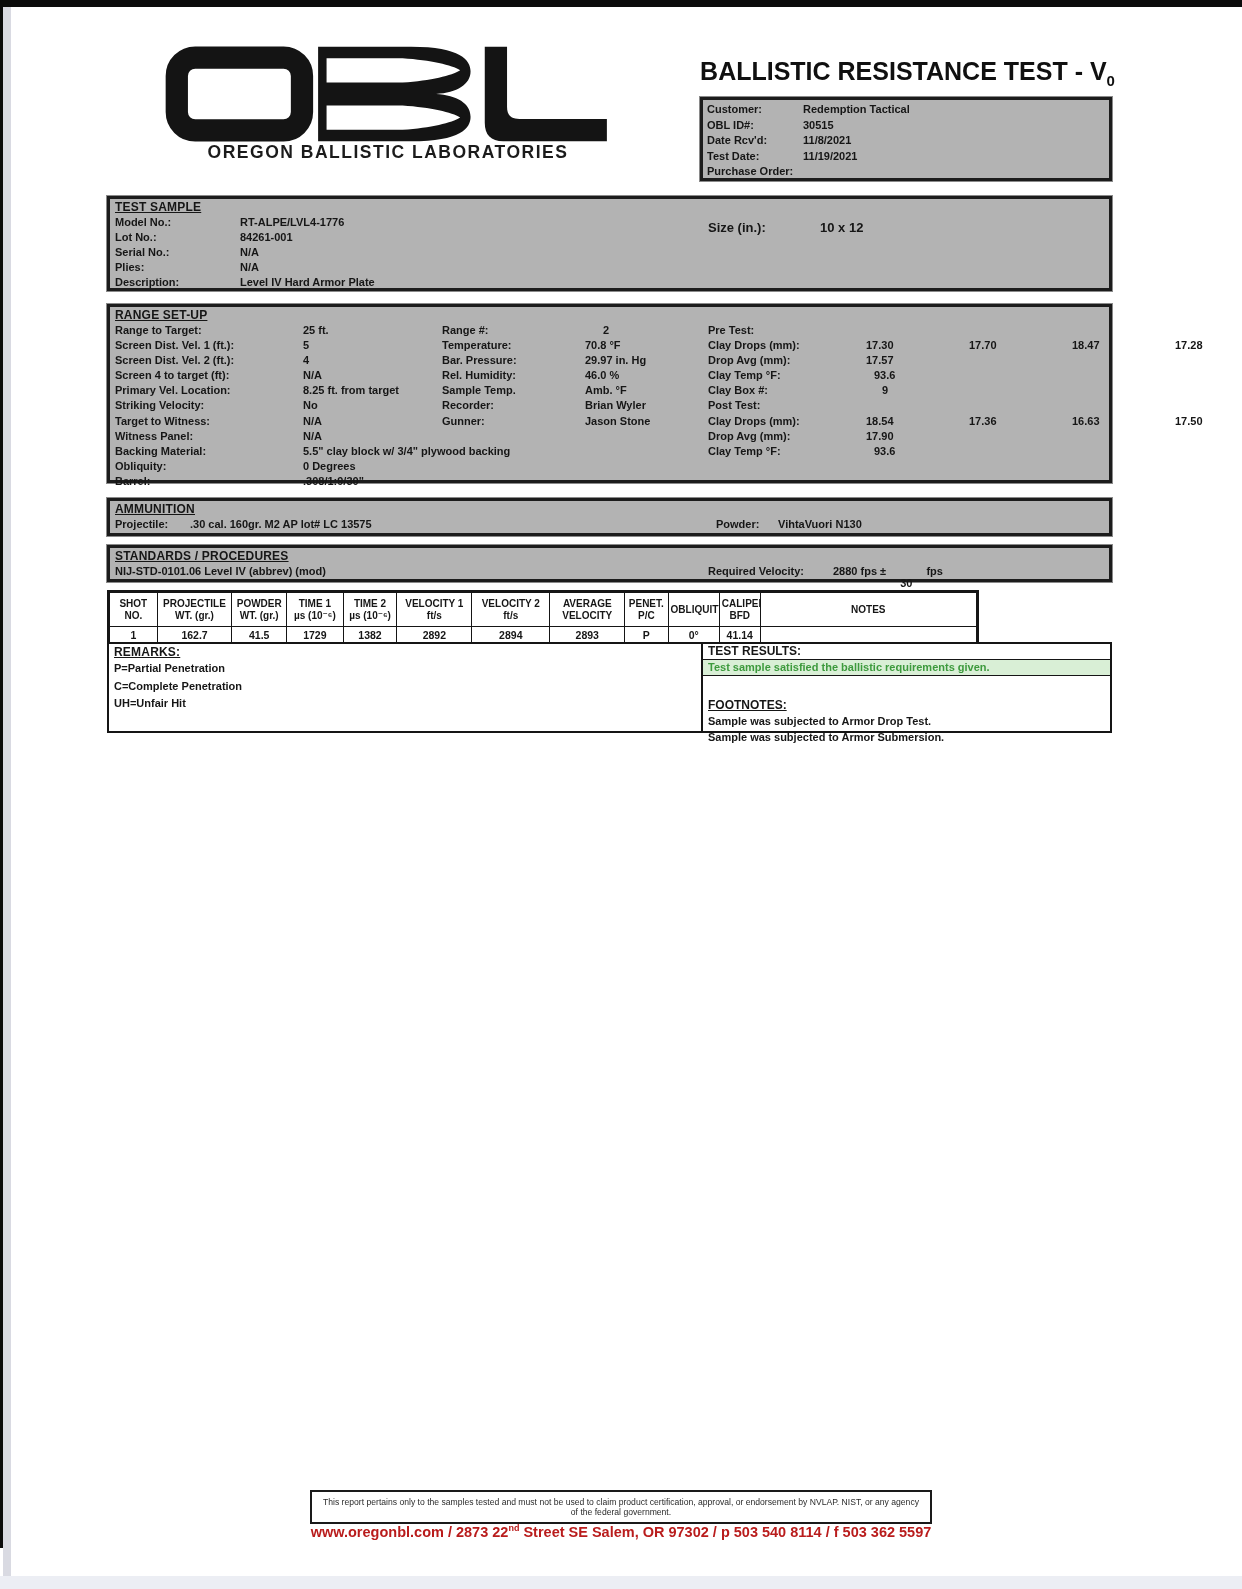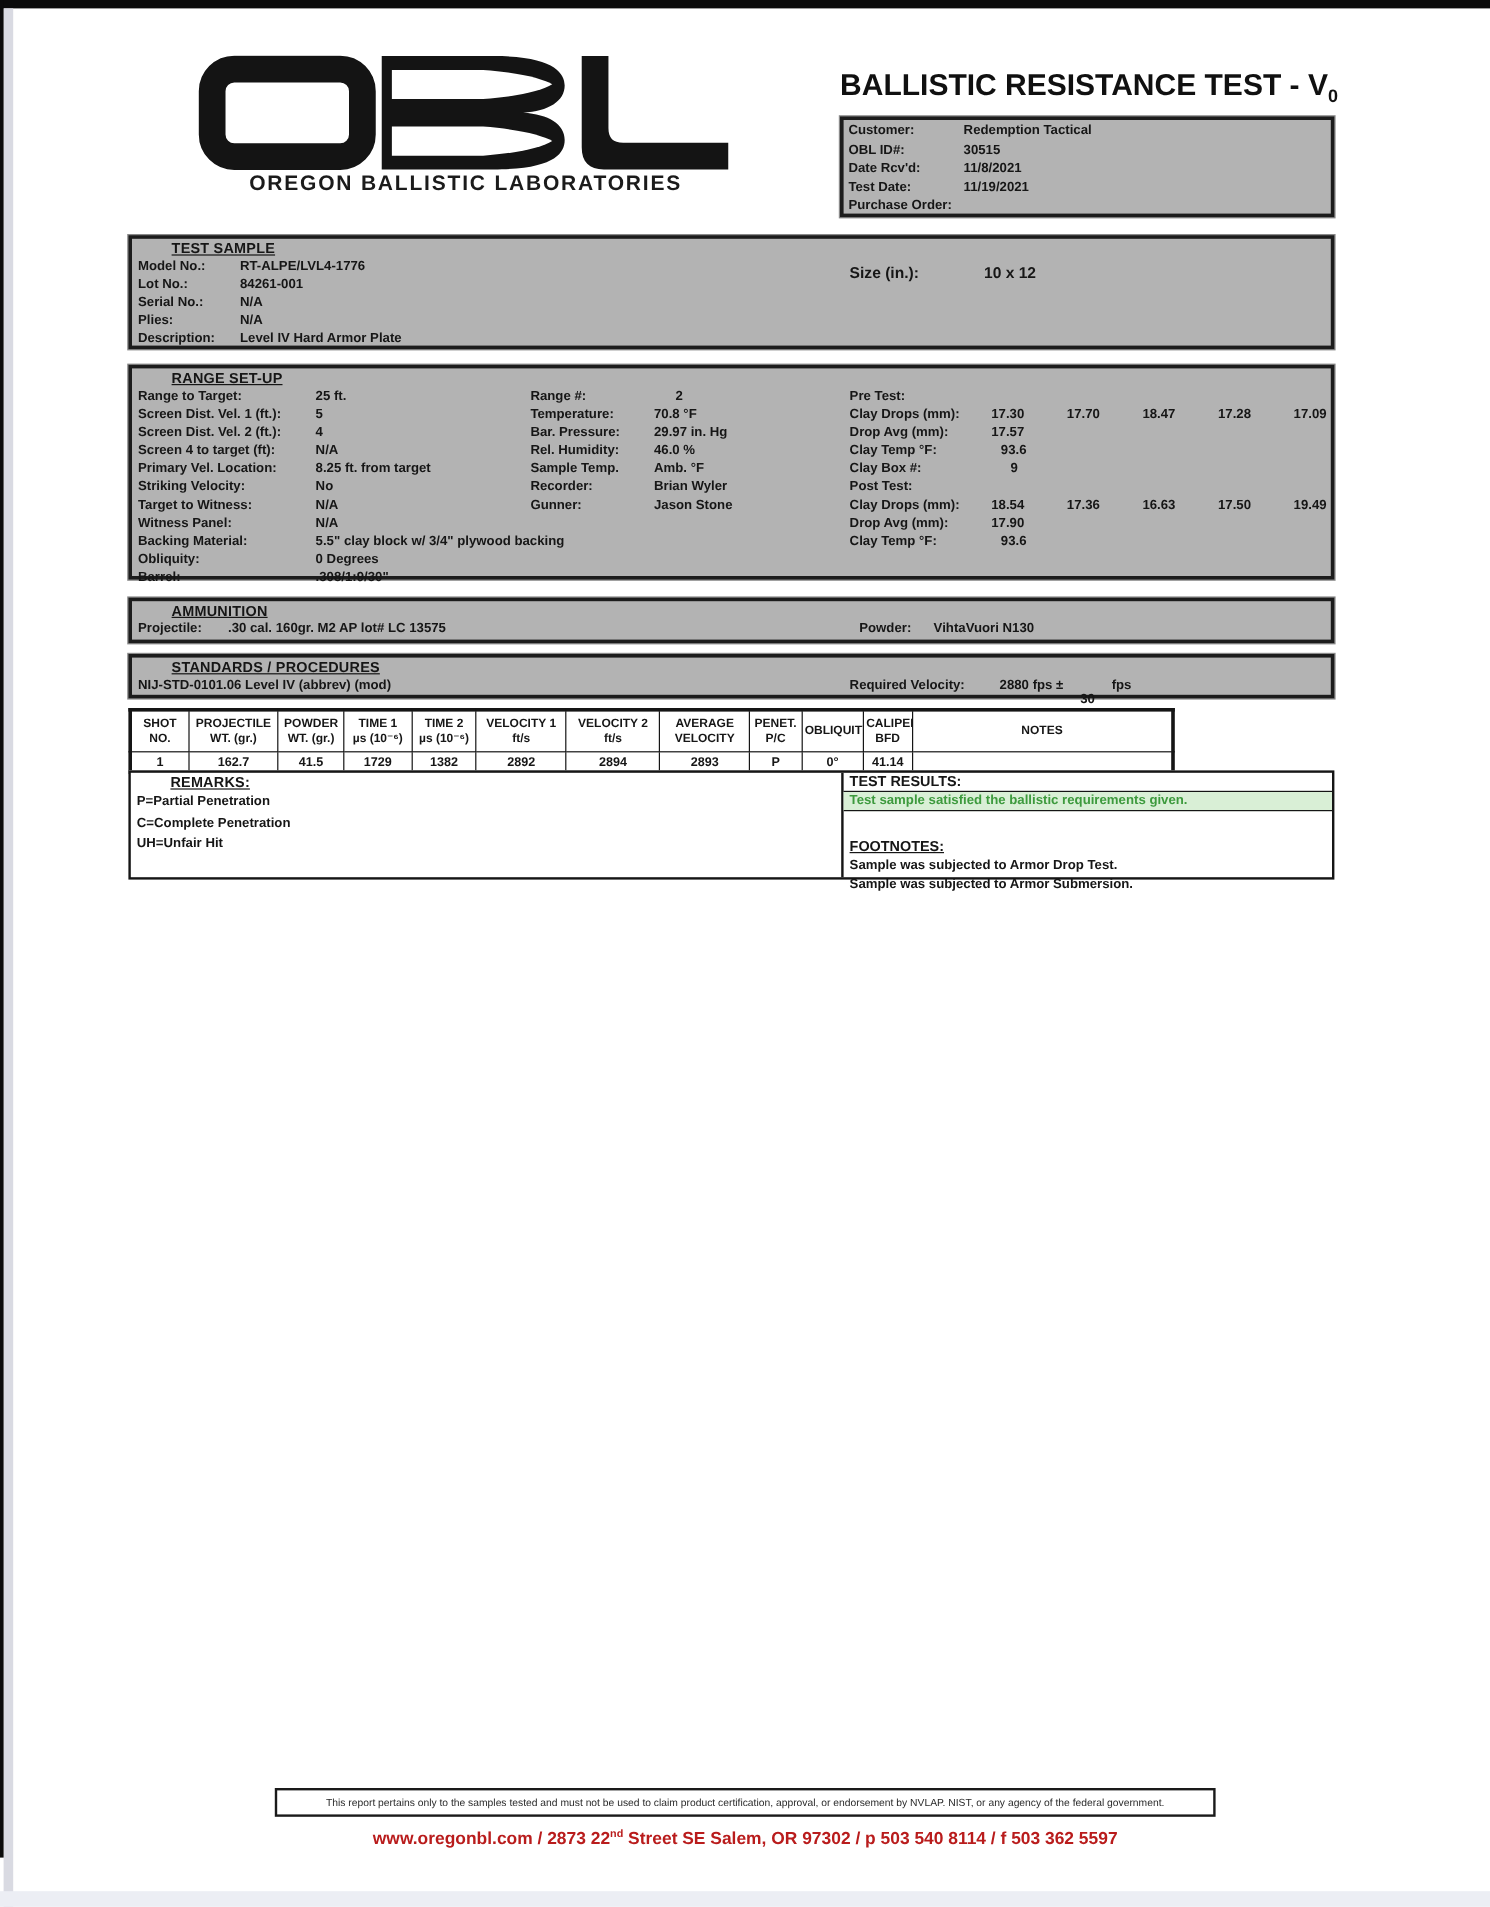--- a/index.html
+++ b/index.html
@@ -23,22 +23,22 @@
     font-size:25px; letter-spacing:0px; color:#101010; }
   .title sub { font-size:15px; }
 
   .graybox { position:absolute; background:#b3b3b3; border:3px solid #1c1c1c; box-shadow:0 0 0 1px #8a8a8a; }
 
   .infobox { left:700px; top:97px; width:412px; height:84px; padding:2px 4px; }
   .inforow { display:flex; font-size:11px; line-height:15.5px; white-space:nowrap; }
   .inforow .lbl { width:96px; flex:0 0 auto; }
 
   .secbox { left:107px; width:1005px; padding:1px 5px; }
-  .sec-heading { font-size:12px; text-decoration:underline; line-height:15px; letter-spacing:0.2px;margin-left:28px; }
-  .frow { display:flex; font-size:11px; line-height:15.1px; white-space:nowrap; }
+  .sec-heading { font-size:12px; text-decoration:underline; line-height:15px; letter-spacing:0.2px; }
+  .frow { display:flex; font-size:11px; line-height:15.1px; white-space:nowrap;gap:40px; }
 
   .ts-box { top:196px; height:95px; }
   .ts-row .lbl { width:85px; flex:0 0 auto; }
   .ts-size { position:absolute; left:598px; top:21px; display:flex; font-size:13px; }
   .ts-size .lbl { width:112px; }
 
   .rs-box { top:304px; height:179px; }
   .rs-left { position:absolute; left:5px; top:16px; }
   .rs-left .lbl { width:148px; flex:0 0 auto; }
   .rs-mid { position:absolute; left:332px; top:16px; }
@@ -74,21 +74,21 @@
   .rem-left .sec-heading { font-size:12px; }
   .rem-line { font-size:11px; line-height:17.5px; }
   .rem-right { flex:1 1 auto; display:flex; flex-direction:column; }
   .res-head { font-size:12px; padding:0 5px; line-height:15px;
     border-bottom:1.5px solid #151515; }
   .res-green { font-size:11px; padding:0 5px; line-height:15px; border-bottom:1.5px solid #151515; }
   .fn-head { font-size:12px; text-decoration:underline; padding:0 5px; line-height:16px;margin-top:21px; }
   .fn-line { font-size:11px; padding:0 5px; line-height:16px; }
 
   
-  .disclaimer { position:absolute; left:50%; transform:translateX(-50%); top:1490px; width:784px;
+  .disclaimer { position:absolute; left:50%; transform:translateX(-50%); top:1490px; width:622px;
     border:2px solid #1a1a1a; font-weight:normal; font-size:8.6px; text-align:center;
     padding:5px 10px; color:#2a2a2a; line-height:10px; }
   .address { position:absolute; left:0; top:1523px; width:1242px; text-align:center;
     font-size:14.5px; color:#b91c1c; }
   .address sup { font-size:9px; }
 </style>
 </head>
 <body>
 
 <div class="scan-top"></div>

